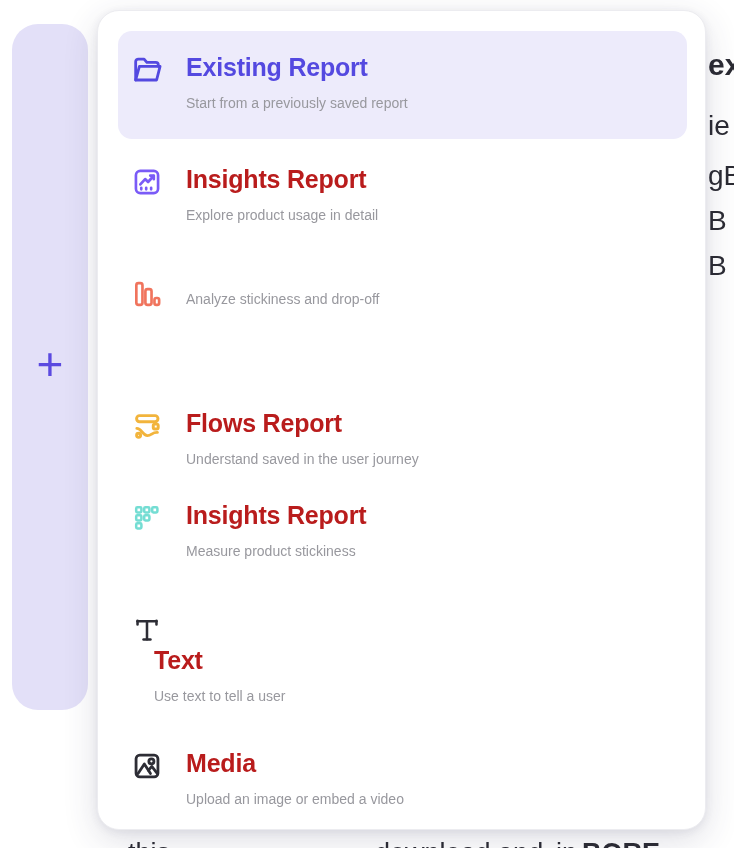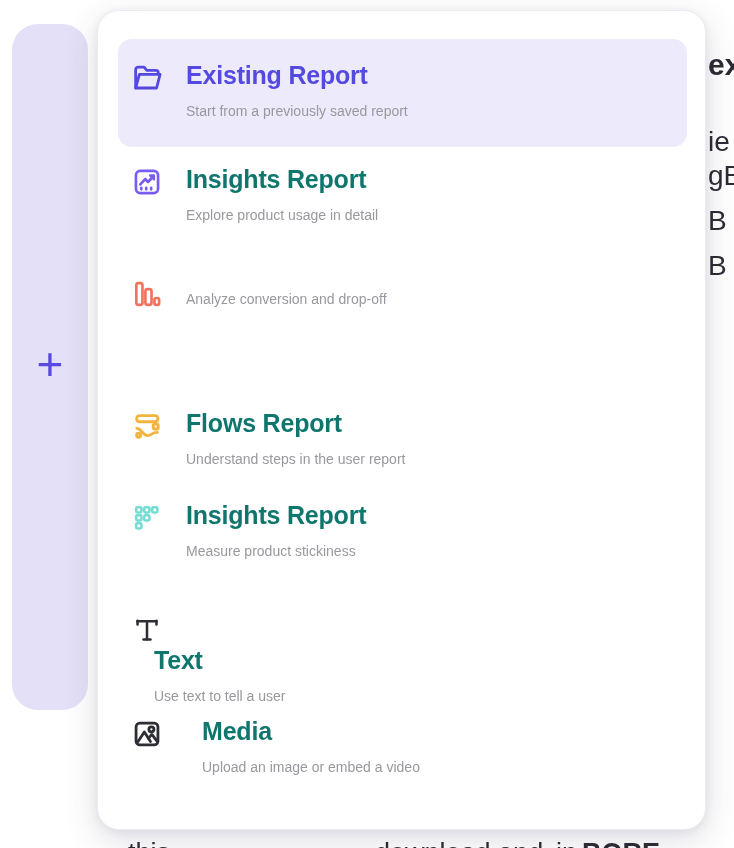--- a/index.html
+++ b/index.html
@@ -28,43 +28,43 @@
     background:#ffffff; border-radius:22px;
     border:1px solid #ececf0;
     box-shadow:0 10px 34px rgba(50,50,90,0.16), 0 2px 8px rgba(50,50,90,0.08);
     z-index:2;
   }
   .menu-item {
     position:absolute; left:20px; width:569px; height:108px;
     display:flex; align-items:flex-start;
     padding:22px 0 0 13px; border-radius:14px; cursor:pointer;
   }
-  .menu-item.highlighted { background:#edebfb;margin-top:8px; }
+  .menu-item.highlighted { background:#edebfb; }
   .mi-0 { top:20px; } .mi-1 { top:132px; } .mi-2 { top:244px; }
   .mi-3 { top:376px; } .mi-4 { top:468px; } .mi-5 { top:580px;flex-direction:column; }
-  .mi-6 { top:684px;gap:16px; }
+  .mi-6 { top:716px; }
 
   .item-icon { width:32px; height:32px; flex:0 0 32px; margin-top:1px; }
   .item-text { margin-left:23px; }
   .item-title {
     font-size:25px; font-weight:700; letter-spacing:-0.2px;
-    color:#0f766e; line-height:28px;
+    color:#b91c1c; line-height:28px;
   }
   .item-title.purple { color:#5449e0; }
   .item-subtitle {
     margin-top:10px; font-size:14px; font-weight:400;
     color:#98989e; line-height:24px;
   }
 
   
   .bg-frag { position:absolute; color:#2b2b33; white-space:nowrap; z-index:1; }
   .frag-right { left:708px; font-size:28px; }
   .frag-bold { font-weight:700; }
   .fr-0 { top:48px; font-size:30px; }
-  .fr-1 { top:126px; }
+  .fr-1 { top:110px; }
   .fr-2 { top:160px; }
   .fr-3 { top:205px; }
   .fr-4 { top:250px; }
   .bottom-line { position:absolute; top:838px; left:0; width:734px; height:10px; z-index:1; }
   .bottom-line span { position:absolute; font-size:27px; color:#2b2b33; }
   .bf-0 { left:128px; }
   .bf-1 { left:375px; }
   .bf-2 { left:556px; }
   .bf-3 { left:582px; font-weight:700; }
 </style>
@@ -119,36 +119,36 @@
 
   <div class="menu-item mi-2">
     <span class="item-icon">
       <svg width="32" height="32" viewBox="0 0 24 24" fill="none" stroke="#f0745d" stroke-width="2" stroke-linejoin="round">
         <rect x="4" y="3.8" width="4.6" height="16.4" rx="1.6"></rect>
         <rect x="10.8" y="8.4" width="4.6" height="11.8" rx="1.6"></rect>
         <rect x="17.6" y="15" width="3.5" height="5.2" rx="1.4"></rect>
       </svg>
     </span>
     <div class="item-text">
-      <div class="item-subtitle">Analyze conversion and drop-off</div>
+      <div class="item-subtitle">Analyze stickiness and drop-off</div>
     </div>
   </div>
 
   <div class="menu-item mi-3">
     <span class="item-icon">
       <svg width="32" height="32" viewBox="0 0 24 24" fill="none" stroke="#f2b43c" stroke-width="2.2" stroke-linecap="round" stroke-linejoin="round">
         <rect x="4.2" y="4.2" width="16" height="4.6" rx="2.2"></rect>
         <circle cx="5.7" cy="19" r="1.5"></circle>
         <path d="M4.4 13.8 C8 13.8 8.6 19.2 12.3 19.2 C15.6 19.2 15.6 16.6 19.8 16.8"></path>
         <rect x="16.7" y="10.6" width="3.7" height="3.7" rx="1.1"></rect>
       </svg>
     </span>
     <div class="item-text">
       <div class="item-title">Flows Report</div>
-      <div class="item-subtitle">Understand steps in the user report</div>
+      <div class="item-subtitle">Understand saved in the user journey</div>
     </div>
   </div>
 
   <div class="menu-item mi-4">
     <span class="item-icon">
       <svg width="32" height="32" viewBox="0 0 24 24" fill="none" stroke="#74ddd3" stroke-width="1.9" stroke-linejoin="round">
         <rect x="3.9" y="3.9" width="3.9" height="3.9" rx="0.9"></rect>
         <rect x="9.9" y="3.9" width="3.9" height="3.9" rx="0.9"></rect>
         <rect x="15.9" y="3.9" width="3.9" height="3.9" rx="0.9"></rect>
         <rect x="3.9" y="9.9" width="3.9" height="3.9" rx="0.9"></rect>

